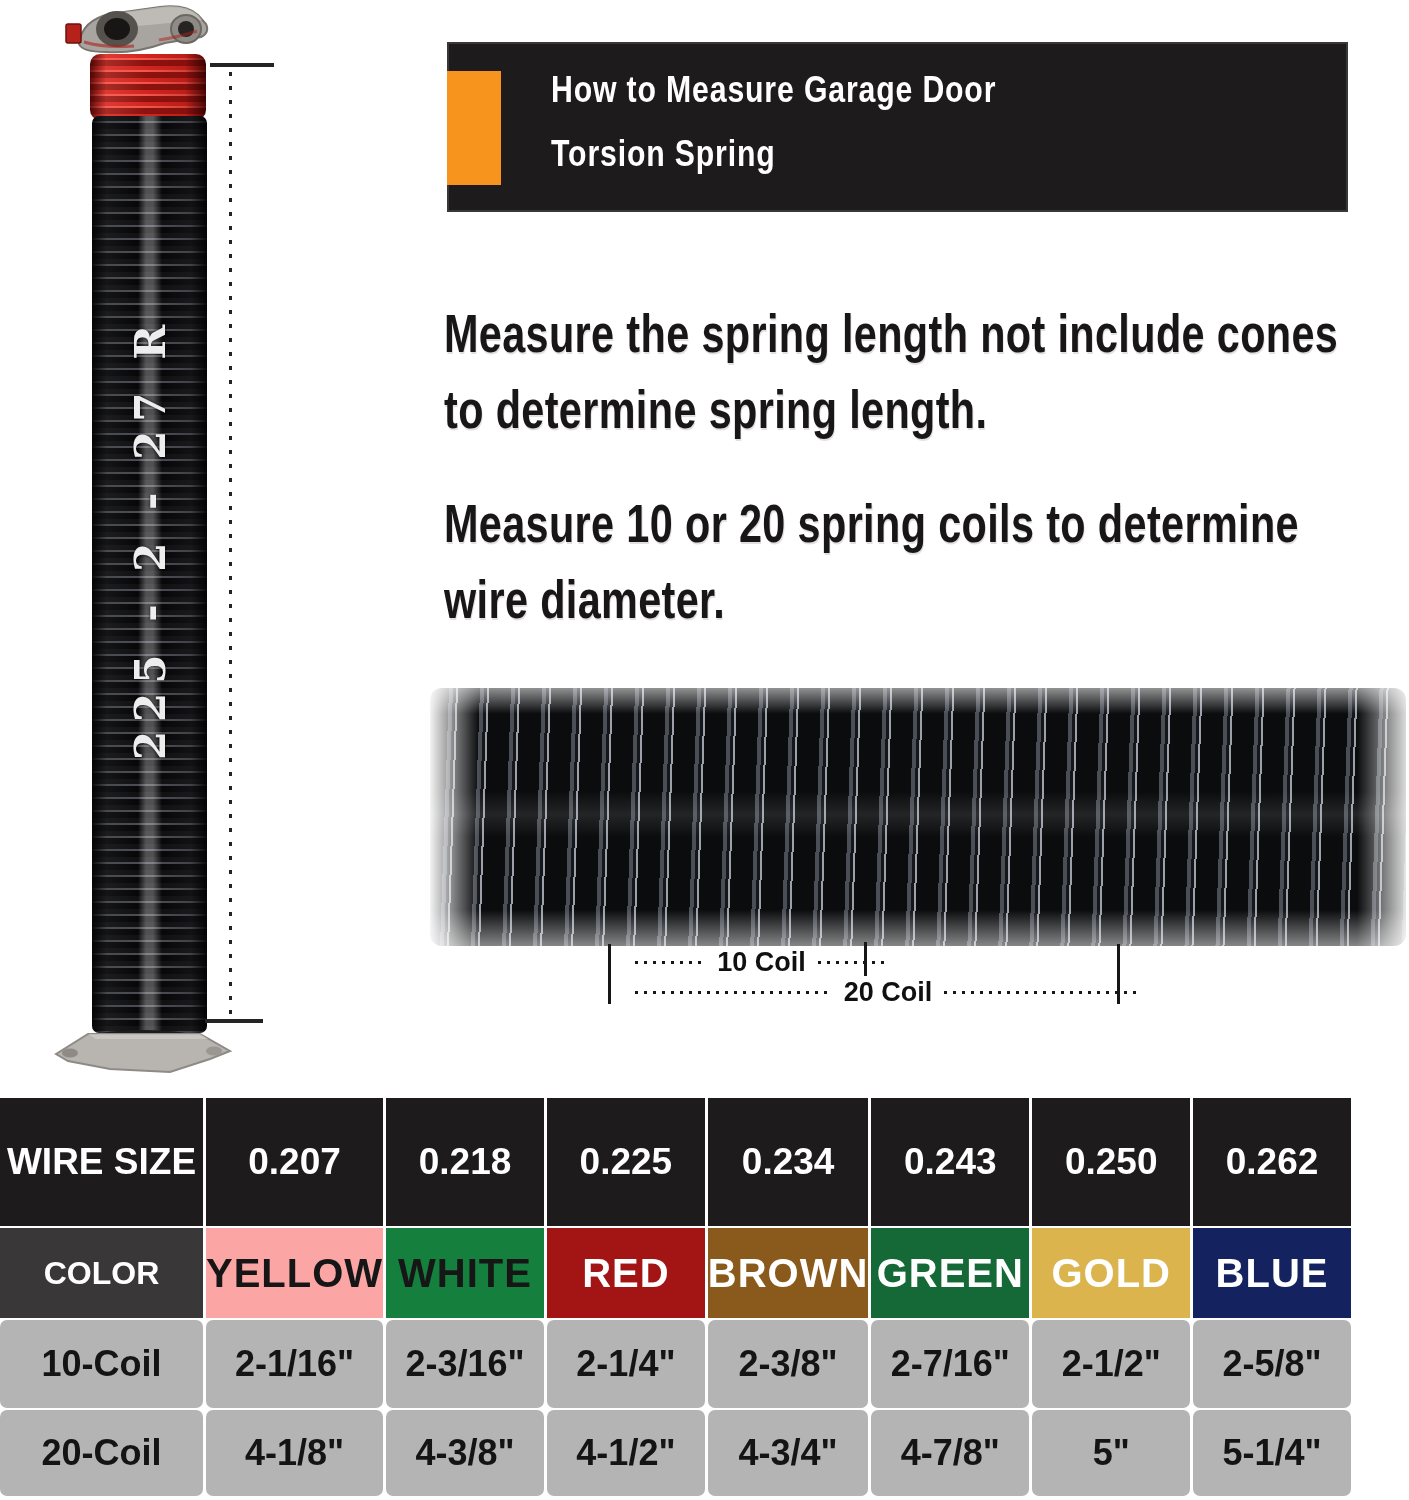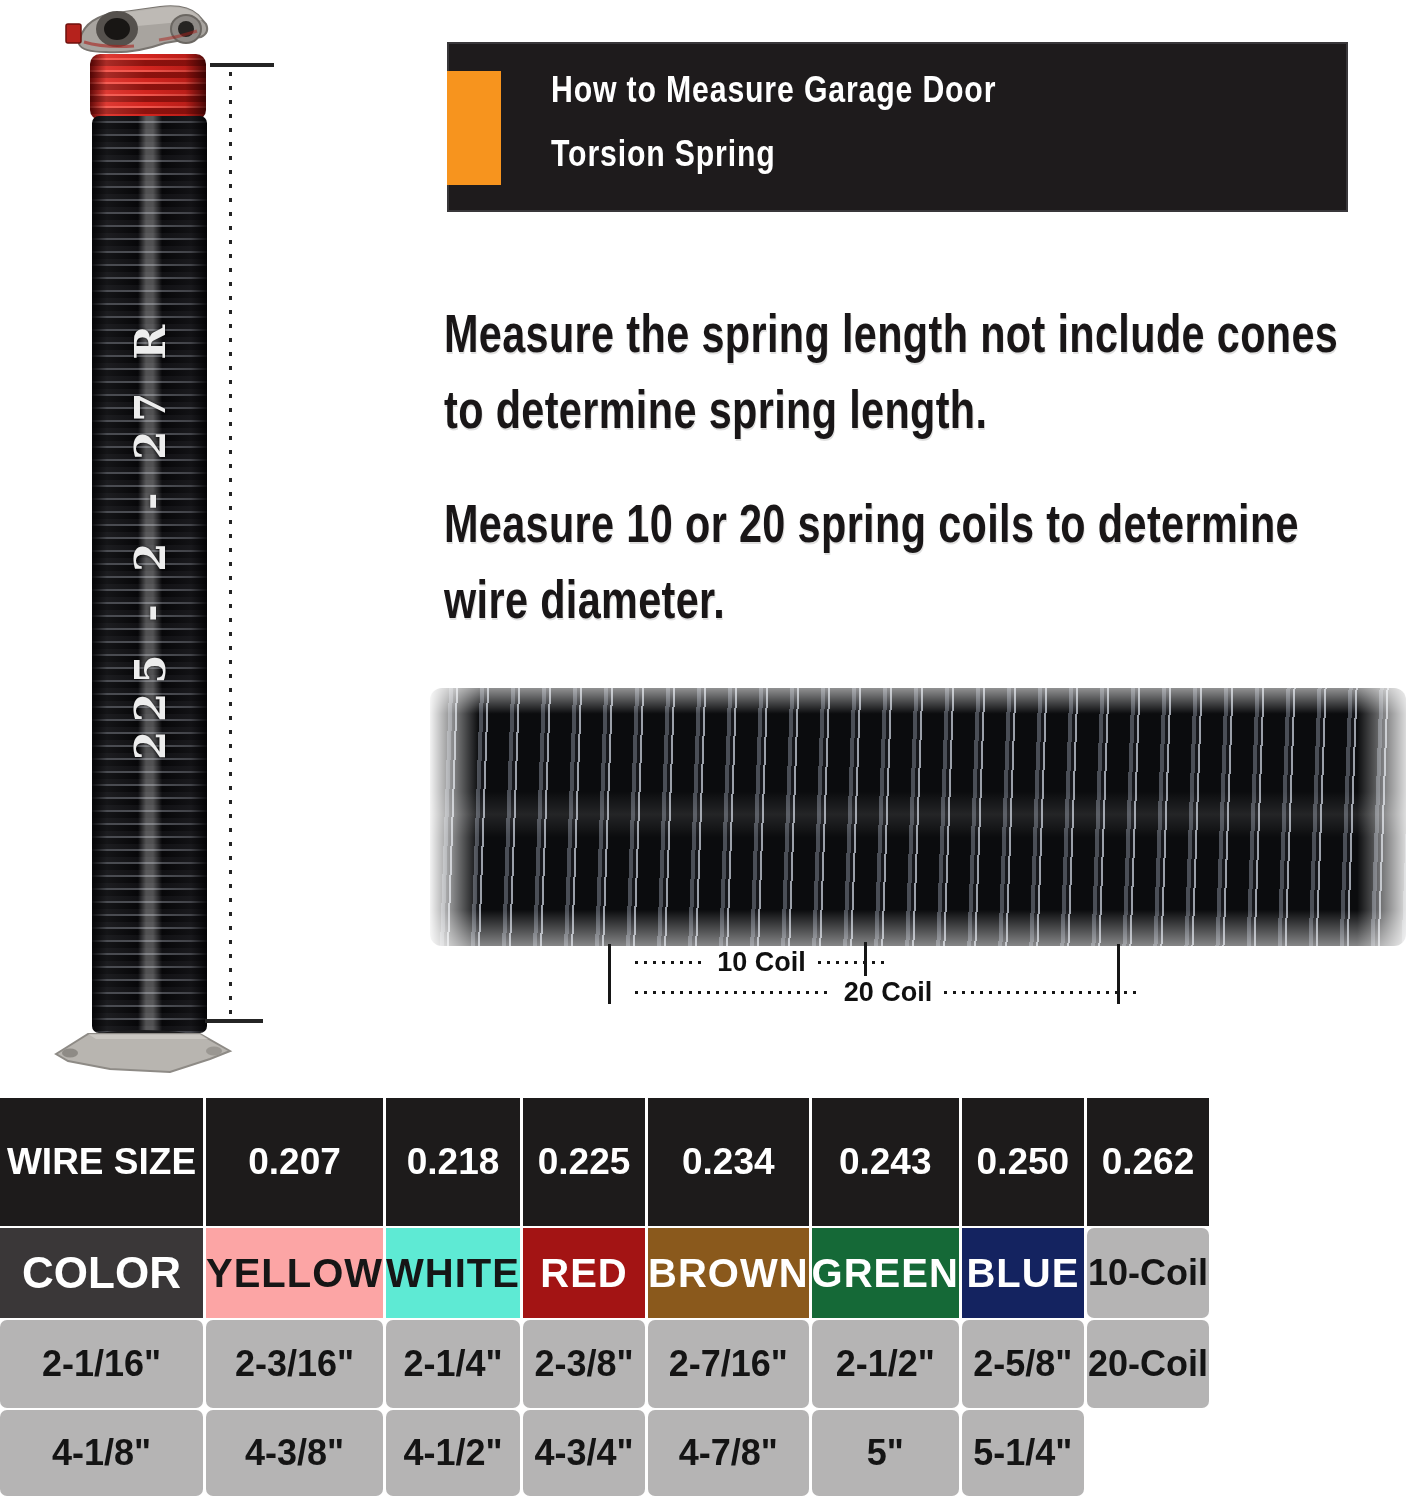--- a/index.html
+++ b/index.html
@@ -52,26 +52,26 @@
   .bL{left:608px;top:944px;height:60px;}
   .b10{left:864px;top:942px;height:34px;}
   .b20{left:1117px;top:944px;height:60px;}
   .m-row{position:absolute;display:flex;align-items:center;font-weight:700;font-size:27px;color:#101010;margin-left:24px;}
   .m-row span{margin:0 12px;white-space:nowrap;}
   .dot{flex:1;height:3px;background:repeating-linear-gradient(90deg,#161616 0 3px,transparent 3px 9px);}
   .row10{left:611px;top:947px;width:253px;height:30px;}
   .row20{left:611px;top:977px;width:506px;height:30px;}
 
   
-  .spec-table{position:absolute;left:0;top:1098px;width:1209px;display:grid;
+  .spec-table{position:absolute;left:0;top:1098px;width:1351px;display:grid;
       grid-template-columns:203px repeat(7,1fr);grid-template-rows:128px 90px 88px 86px;
       column-gap:3px;row-gap:2px;background:#fff;}
   .cell{display:flex;align-items:center;justify-content:center;font-weight:700;}
   .t-dark{background:#1d1b1b;color:#fff;font-size:37px;}
-  .t-colhead{background:#3a3738;color:#fff;font-size:44px;}
+  .t-colhead{background:#3a3738;color:#fff;font-size:32px;}
   .t-color{font-size:40px;letter-spacing:1px;}
   .t-gray{background:#b5b4b4;color:#141414;font-size:36px;border-radius:7px;}
 </style>
 </head>
 <body>
 
 <div class="page">
 
   <div class="spring-figure">
     <svg class="cone-svg" viewBox="0 0 150 62">
@@ -139,24 +139,25 @@
     <div class="cell t-dark">0.207</div>
     <div class="cell t-dark">0.218</div>
     <div class="cell t-dark">0.225</div>
     <div class="cell t-dark">0.234</div>
     <div class="cell t-dark">0.243</div>
     <div class="cell t-dark">0.250</div>
     <div class="cell t-dark">0.262</div>
 
     <div class="cell t-colhead">COLOR</div>
     <div class="cell t-color" style="background: #fca5a5; color: rgb(22, 22, 22);">YELLOW</div>
-    <div class="cell t-color" style="background: #5eead4; color: rgb(22, 22, 22);">WHITE</div>
+    <div class="cell t-color" style="background: #15803d; color: rgb(22, 22, 22);">WHITE</div>
     <div class="cell t-color" style="background: rgb(163, 20, 20); color: rgb(255, 255, 255);">RED</div>
     <div class="cell t-color" style="background: rgb(138, 89, 28); color: rgb(255, 255, 255);">BROWN</div>
     <div class="cell t-color" style="background: rgb(21, 105, 55); color: rgb(255, 255, 255);">GREEN</div>
+    <div class="cell t-color" style="background: rgb(219, 180, 78); color: rgb(255, 255, 255);">GOLD</div>
     <div class="cell t-color" style="background: rgb(20, 35, 96); color: rgb(255, 255, 255);">BLUE</div>
 
     <div class="cell t-gray">10-Coil</div>
     <div class="cell t-gray">2-1/16"</div>
     <div class="cell t-gray">2-3/16"</div>
     <div class="cell t-gray">2-1/4"</div>
     <div class="cell t-gray">2-3/8"</div>
     <div class="cell t-gray">2-7/16"</div>
     <div class="cell t-gray">2-1/2"</div>
     <div class="cell t-gray">2-5/8"</div>

